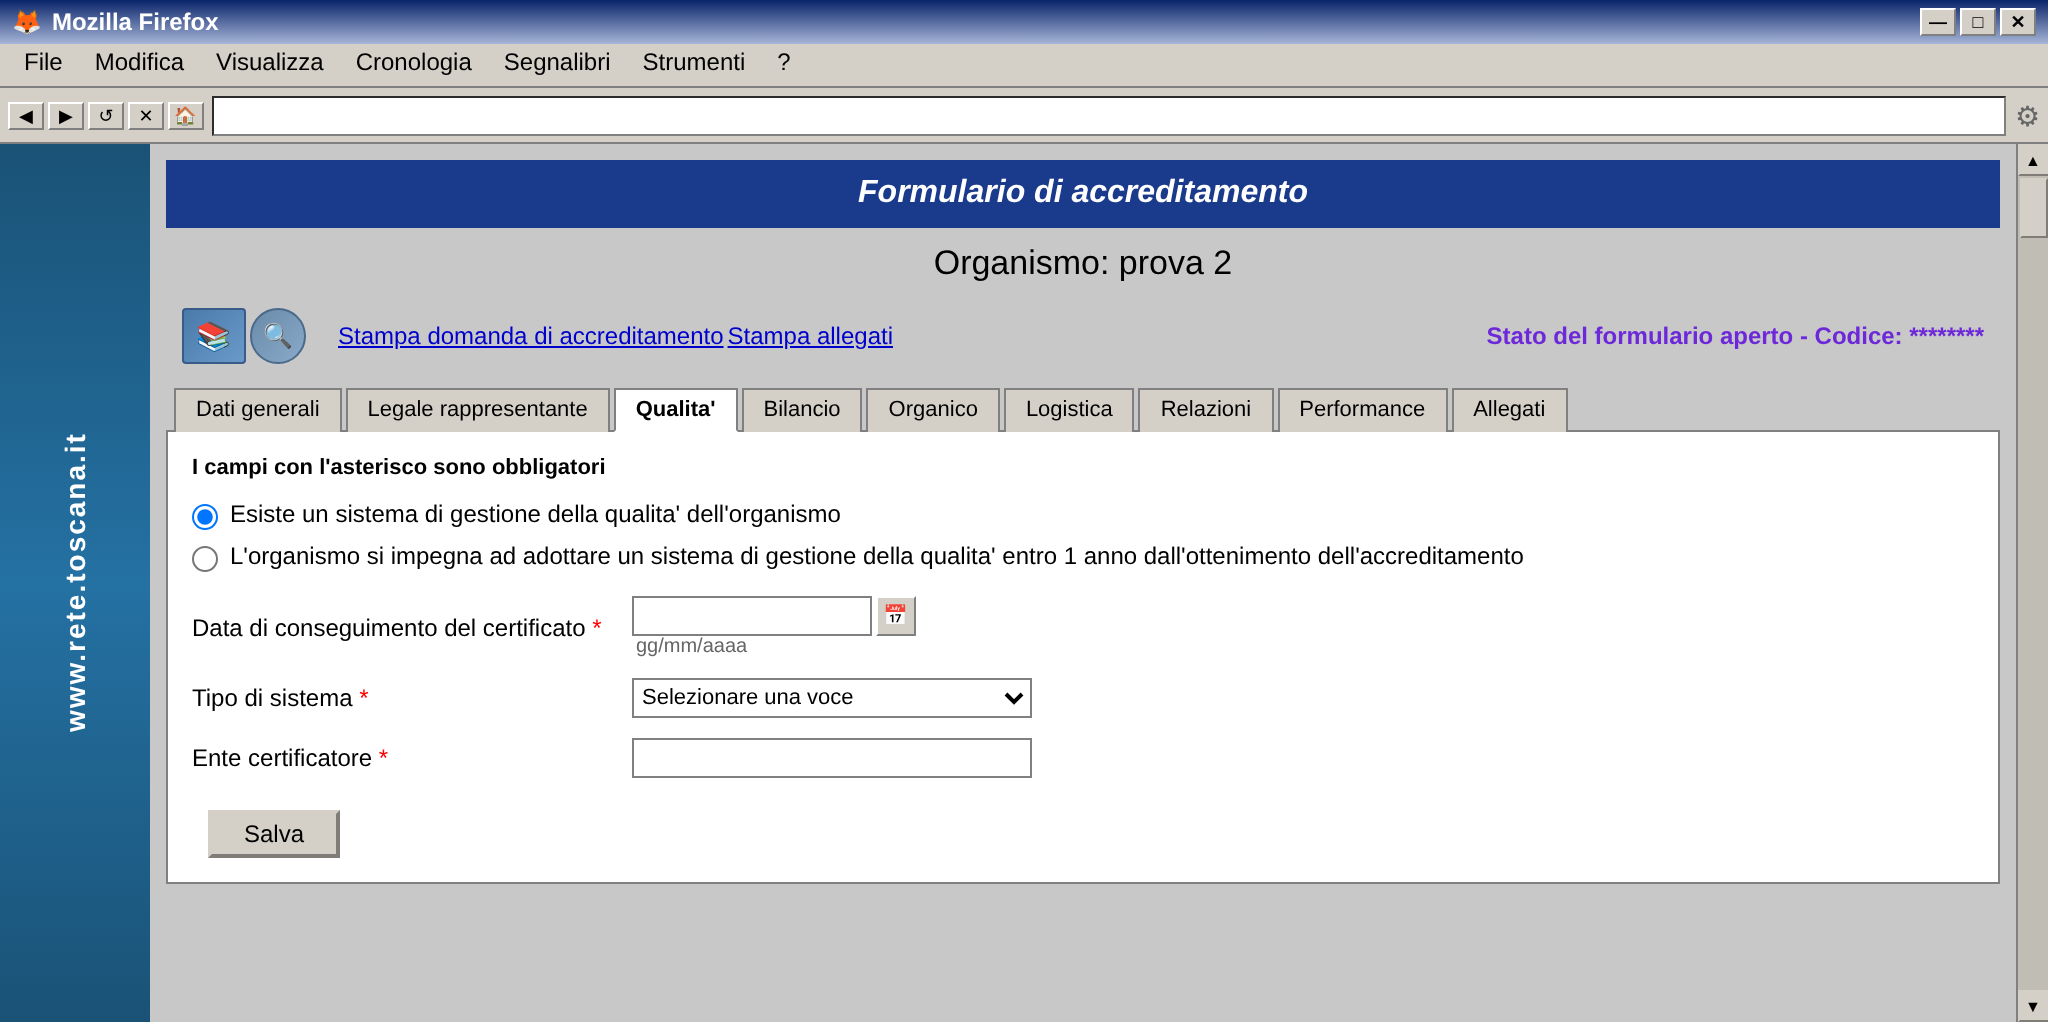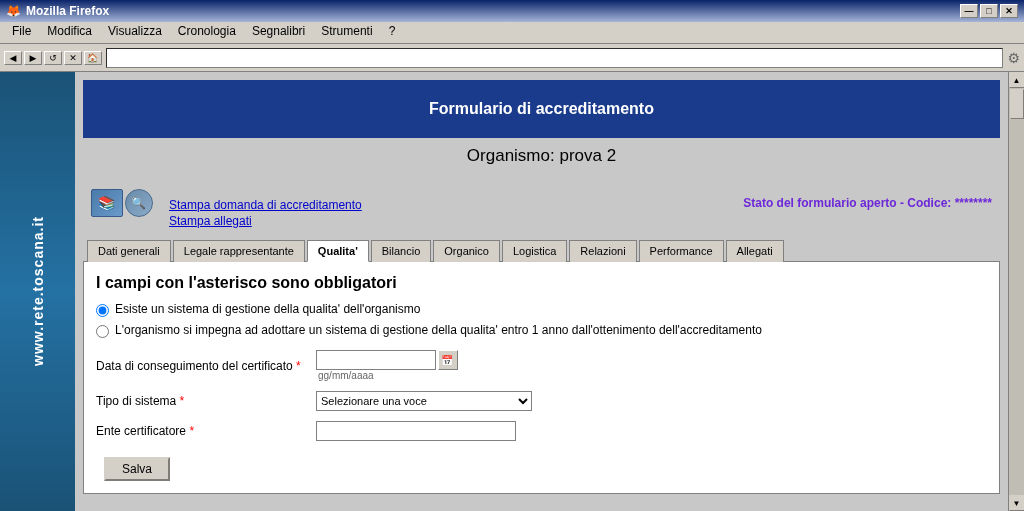--- a/index.html
+++ b/index.html
@@ -101,45 +101,44 @@
       background: #c8c8c8;
       overflow-y: auto;
       padding: 8px;
     }
 
     
     .form-header {
       background: #1a3a8c;
       color: white;
       text-align: center;
-      padding: 20px;
+      padding: 8px;
       font-size: 16px;
       font-weight: bold;
       margin-bottom: 8px;
+      font-style: italic;
     }
 
     .organismo-line {
       text-align: center;
       font-size: 17px;
       color: #000;
       margin-bottom: 8px;
     }
 
     .print-section {
       display: flex;
       align-items: center;
       justify-content: space-between;
       padding: 4px 8px;
       margin-bottom: 8px;
     }
     .print-links {
       display: flex;
-      flex-direction: column;
       gap: 2px;
-      margin-top: 20px;
     }
     .print-link {
       color: #0000cc;
       text-decoration: underline;
       cursor: pointer;
       font-size: 12px;
     }
     .print-icons {
       display: flex;
       gap: 4px;
@@ -179,21 +178,21 @@
 
     
     .form-panel {
       background: white;
       border: 1px solid #808080;
       padding: 12px;
       margin-top: -1px;
     }
 
     .mandatory-notice {
-      font-size: 16px;
+      font-size: 11px;
       font-weight: bold;
       margin-bottom: 10px;
       color: #000;
     }
 
     .radio-group {
       margin-bottom: 12px;
     }
     .radio-item {
       display: flex;
@@ -254,21 +253,21 @@
 
     .select-wrapper {
       display: flex;
       align-items: center;
     }
     .form-select {
       height: 20px;
       border: 1px solid #808080;
       font-size: 11px;
       background: white;
-      width: 216px;
+      width: 200px;
       cursor: pointer;
     }
 
     .save-button {
       background: #d4d0c8;
       border: 2px outset #d4d0c8;
       padding: 3px 16px;
       font-size: 12px;
       cursor: pointer;
       margin-top: 6px;

